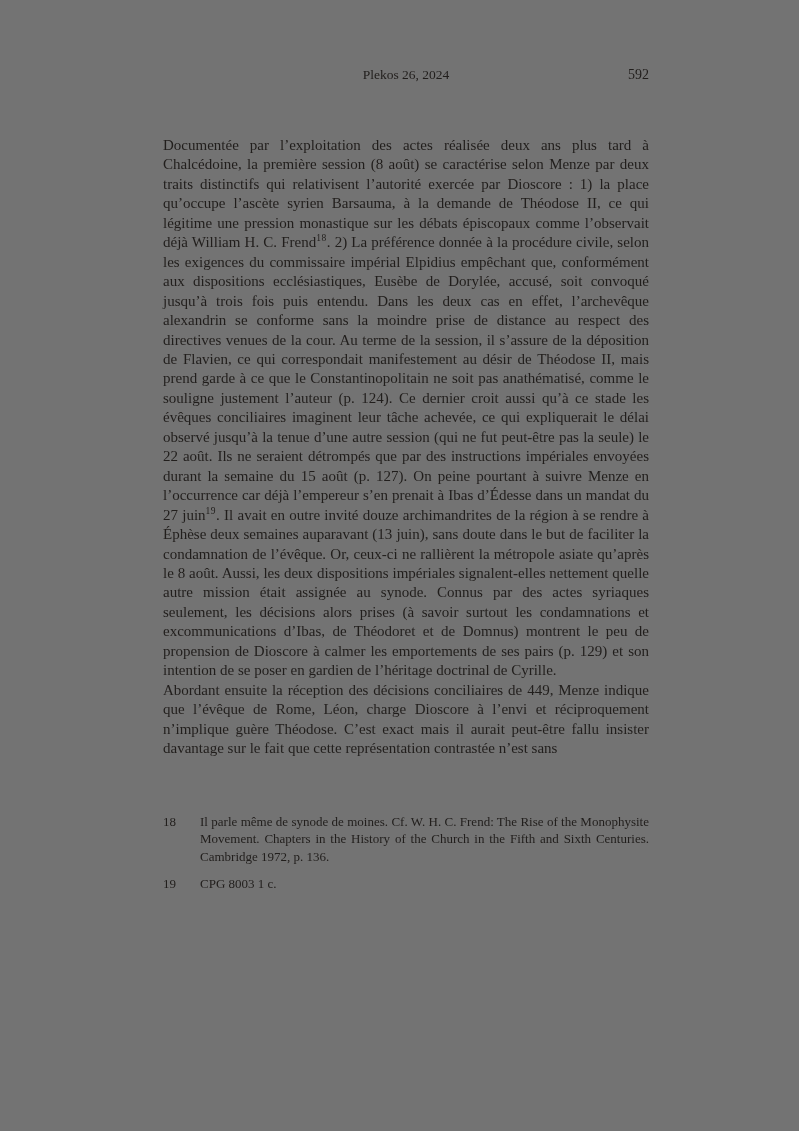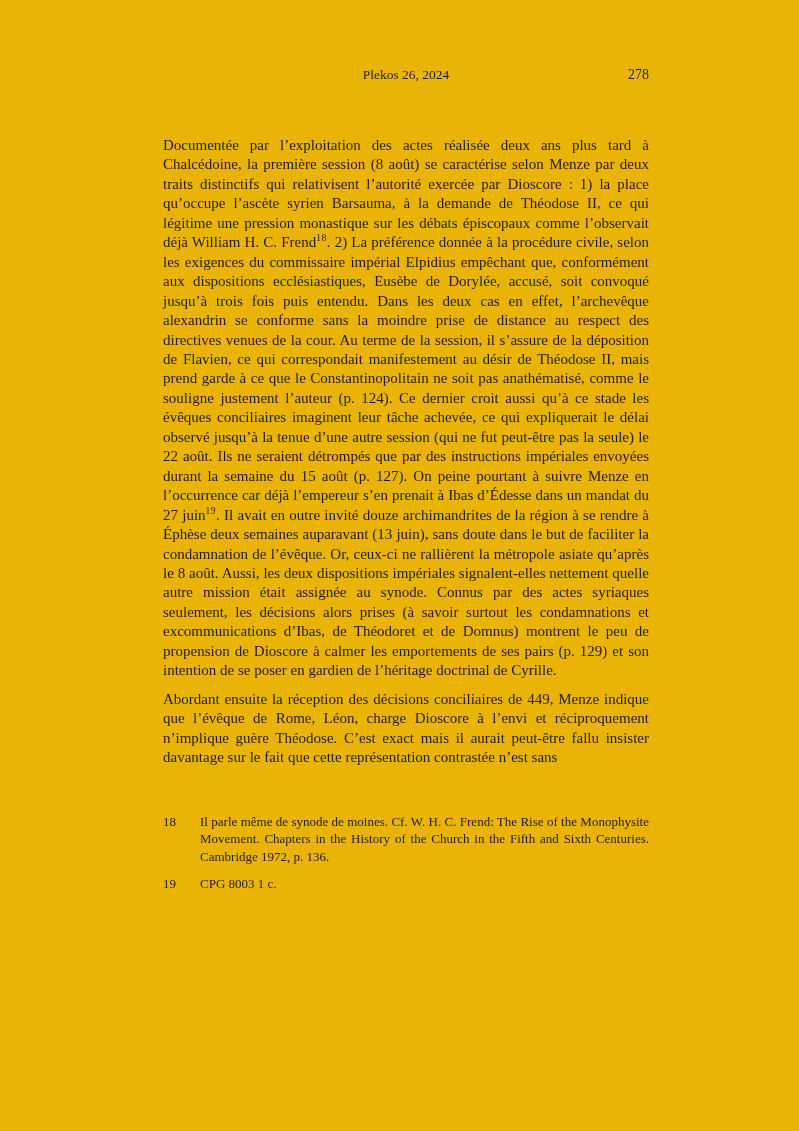--- a/index.html
+++ b/index.html
@@ -5,21 +5,21 @@
   html, body {
     margin: 0;
     padding: 0;
     background: #e8e8e8;
   }
   .page {
     position: relative;
     width: 799px;
     height: 1131px;
     margin: 0 auto;
-    background: #eab308;
+    background: #737373;
     color: #211e1c;
     font-family: "Liberation Serif", "DejaVu Serif", serif;
     overflow: hidden;
   }
   .running-header {
     position: absolute;
     top: 67px;
     left: 163px;
     width: 486px;
     height: 20px;
@@ -42,21 +42,20 @@
     left: 163px;
     width: 486px;
     font-size: 15px;
     line-height: 19.45px;
     text-align: justify;
   }
   .body-text p {
     margin: 0;
   }
   .body-text p + p {
-    margin-top: 9px;
   }
   sup.fn-ref {
     font-size: 9.5px;
     line-height: 0;
     vertical-align: super;
     letter-spacing: 0.5px;
   }
   .footnotes {
     position: absolute;
     top: 813px;
@@ -80,21 +79,21 @@
     text-align: justify;
   }
 </style>
 </head>
 <body>
 
 <div class="page">
 
   <header class="running-header">
     <span class="journal-line">Plekos 26, 2024</span>
-    <span class="page-number">278</span>
+    <span class="page-number">592</span>
   </header>
 
   <main class="body-text">
     <p><span>Documentée par l’exploitation des actes réalisée deux ans plus tard à Chalcédoine, la première session (8 août) se caractérise selon Menze par deux traits distinctifs qui relativisent l’autorité exercée par Dioscore : 1) la place qu’occupe l’ascète syrien Barsauma, à la demande de Théodose II, ce qui légitime une pression monastique sur les débats épiscopaux comme l’observait déjà William H. C. Frend</span><sup class="fn-ref">18</sup><span>. 2) La préférence donnée à la procédure civile, selon les exigences du commissaire impérial Elpidius empêchant que, conformément aux dispositions ecclésiastiques, Eusèbe de Dorylée, accusé, soit convoqué jusqu’à trois fois puis entendu. Dans les deux cas en effet, l’archevêque alexandrin se conforme sans la moindre prise de distance au respect des directives venues de la cour. Au terme de la session, il s’assure de la déposition de Flavien, ce qui correspondait manifestement au désir de Théodose II, mais prend garde à ce que le Constantinopolitain ne soit pas anathématisé, comme le souligne justement l’auteur (p. 124). Ce dernier croit aussi qu’à ce stade les évêques conciliaires imaginent leur tâche achevée, ce qui expliquerait le délai observé jusqu’à la tenue d’une autre session (qui ne fut peut-être pas la seule) le 22 août. Ils ne seraient détrompés que par des instructions impériales envoyées durant la semaine du 15 août (p. 127). On peine pourtant à suivre Menze en l’occurrence car déjà l’empereur s’en prenait à Ibas d’Édesse dans un mandat du 27 juin</span><sup class="fn-ref">19</sup><span>. Il avait en outre invité douze archimandrites de la région à se rendre à Éphèse deux semaines auparavant (13 juin), sans doute dans le but de faciliter la condamnation de l’évêque. Or, ceux-ci ne rallièrent la métropole asiate qu’après le 8 août. Aussi, les deux dispositions impériales signalent-elles nettement quelle autre mission était assignée au synode. Connus par des actes syriaques seulement, les décisions alors prises (à savoir surtout les condamnations et excommunications d’Ibas, de Théodoret et de Domnus) montrent le peu de propension de Dioscore à calmer les emportements de ses pairs (p. 129) et son intention de se poser en gardien de l’héritage doctrinal de Cyrille.</span></p>
     <p>Abordant ensuite la réception des décisions conciliaires de 449, Menze indique que l’évêque de Rome, Léon, charge Dioscore à l’envi et réciproquement n’implique guère Théodose. C’est exact mais il aurait peut-être fallu insister davantage sur le fait que cette représentation contrastée n’est sans</p>
   </main>
 
   <footer class="footnotes">
     <div class="footnote">
       <span class="fn-num">18</span>

